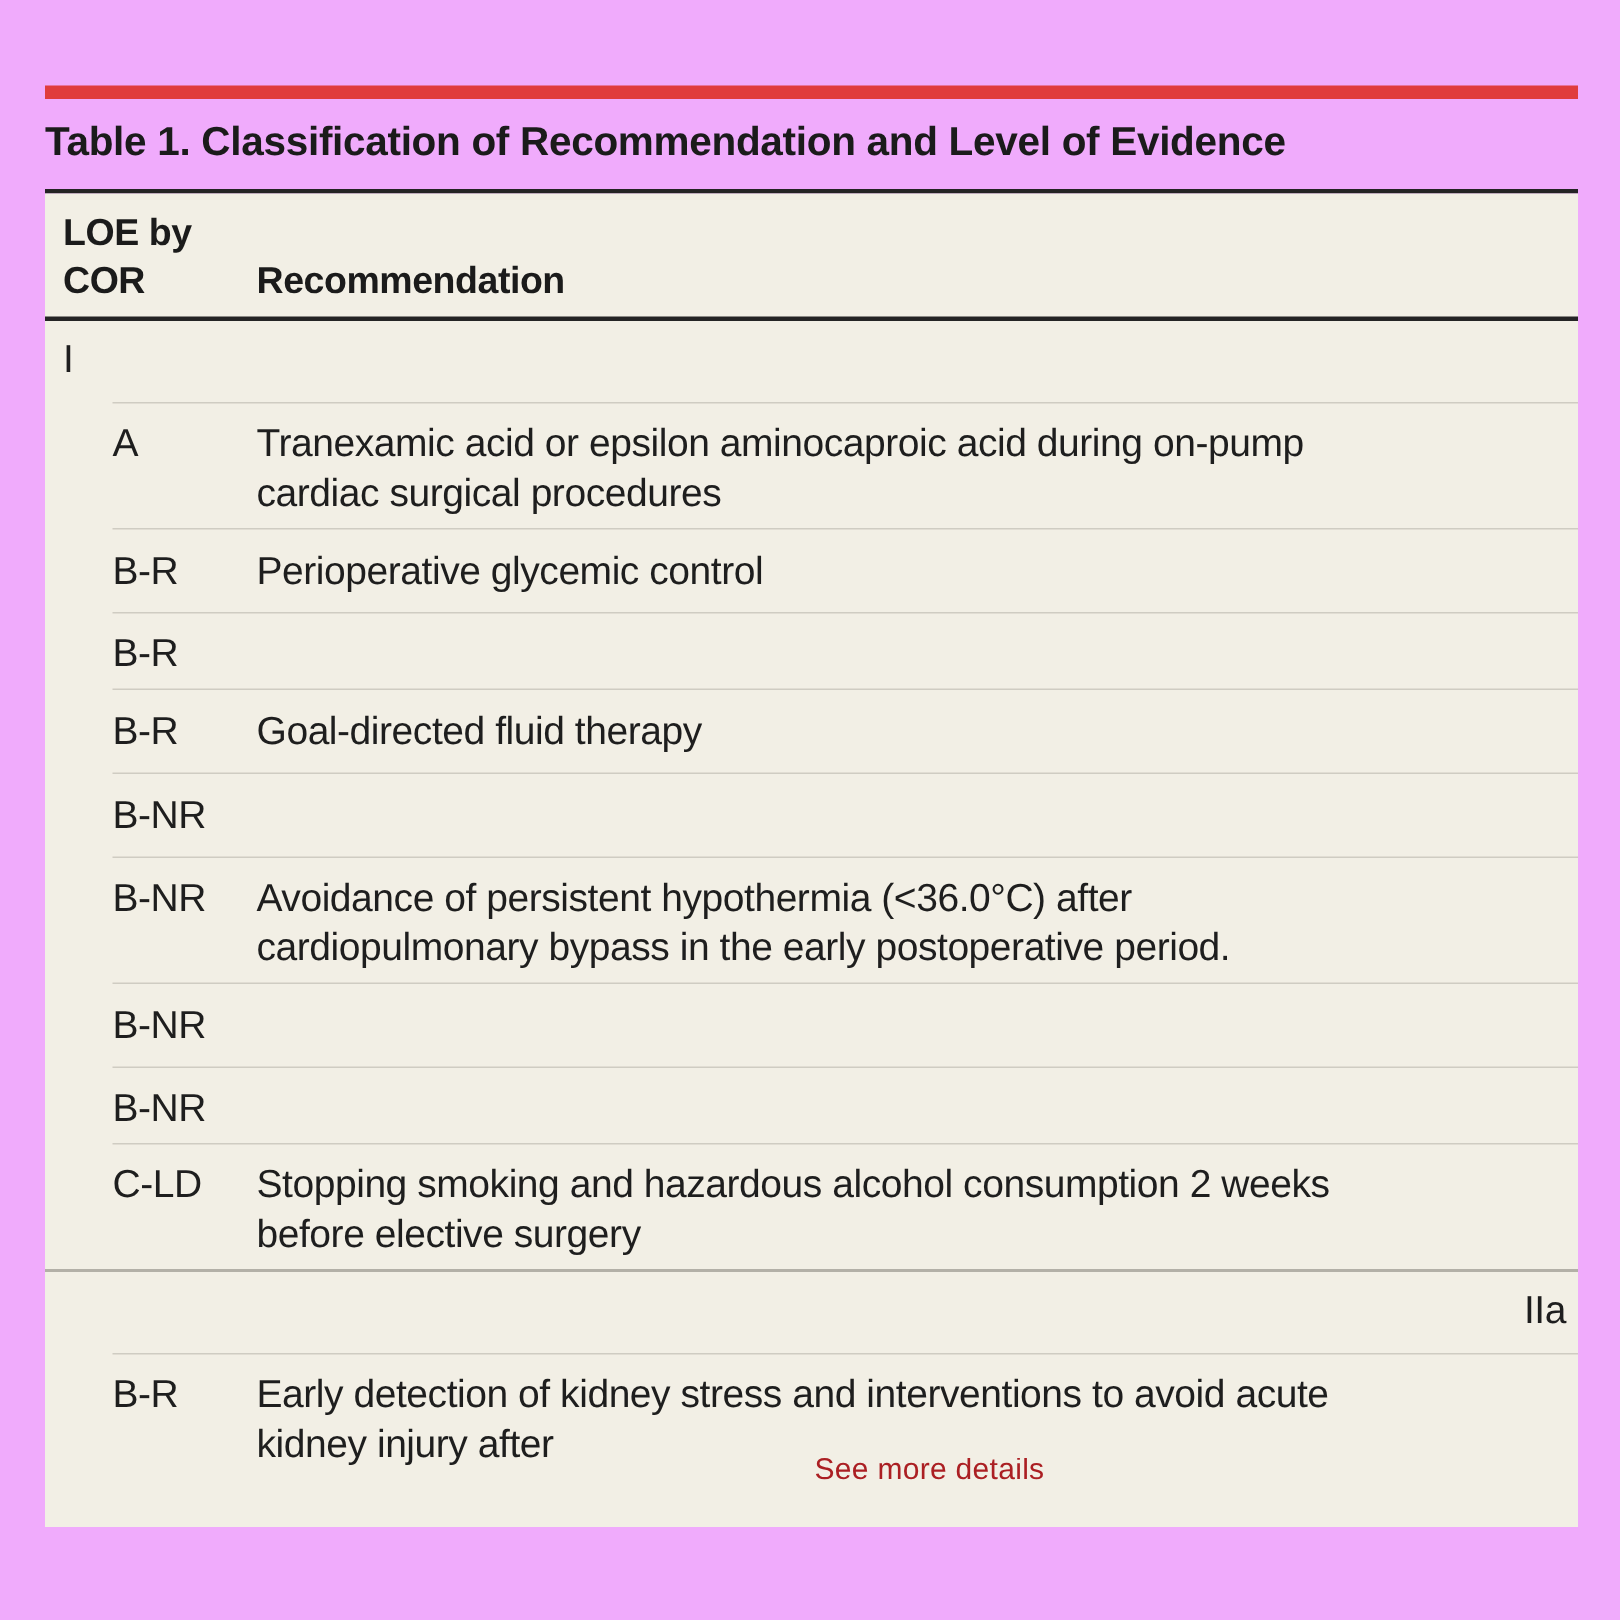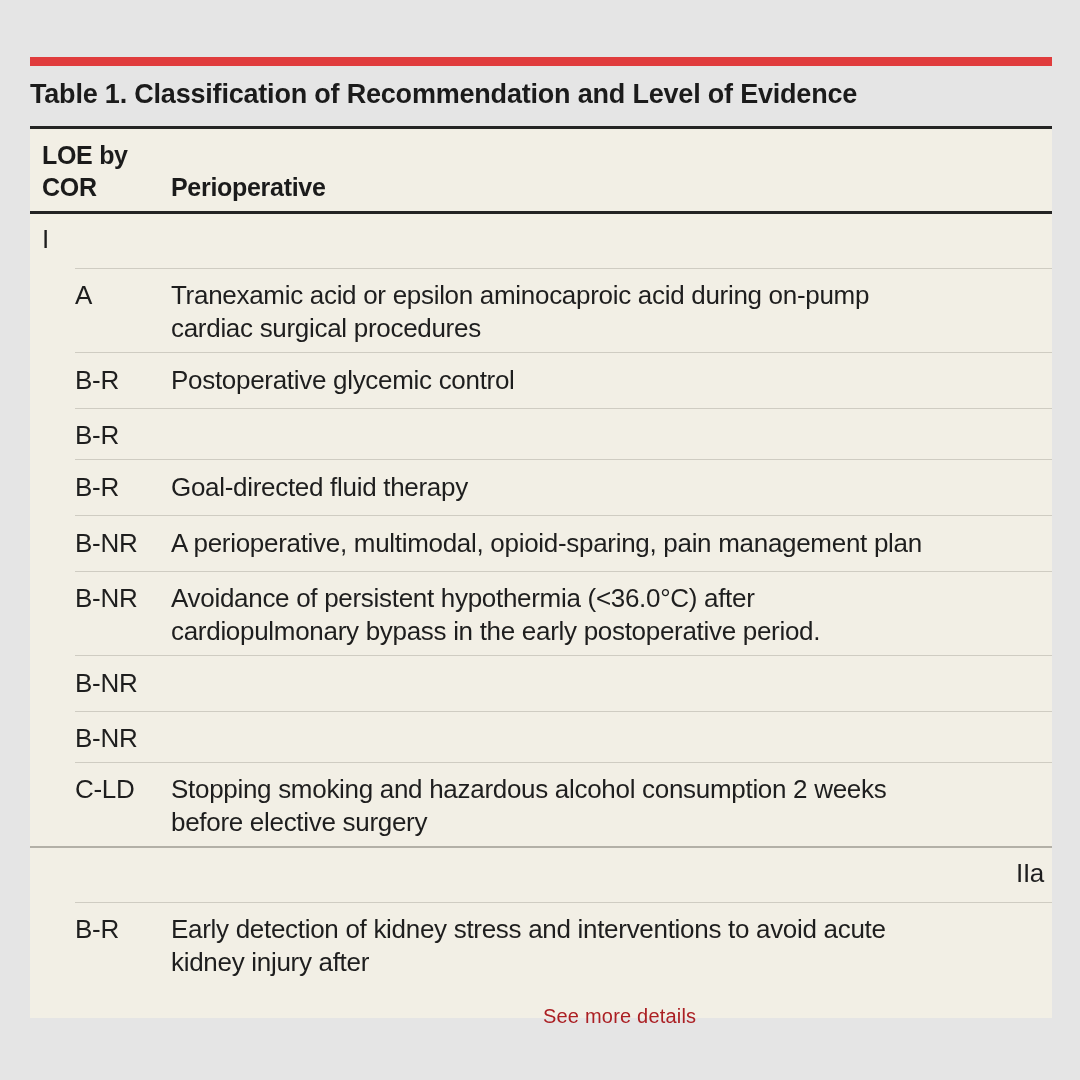--- a/index.html
+++ b/index.html
@@ -1,17 +1,17 @@
 <!DOCTYPE html>
 <html><head>
 <meta charset="utf-8">
 <style>
   html,body{margin:0;padding:0;background:#ffffff;}
   .canvas{
-    position:relative;width:1080px;height:1080px;background:#e5e5e5;overflow:hidden;
+    position:relative;width:1080px;height:1080px;background:#f0abfc;overflow:hidden;
     font-family:"Liberation Sans", sans-serif;color:#1e1e1e;
   }
   .accent-bar{position:absolute;left:30px;top:57px;width:1022px;height:9px;}
   .table-title{
     position:absolute;left:30px;top:78px;width:1022px;
     font-size:27px;font-weight:700;letter-spacing:-0.2px;color:#1b1b1b;line-height:32px;
   }
   .rule-top{position:absolute;left:30px;top:126px;width:1022px;height:3px;background:#242424;}
   .table-body{
     position:absolute;left:30px;top:129px;width:1022px;height:889px;
@@ -33,21 +33,21 @@
   .rec-row{
     margin-left:45px;border-top:1px solid #cfccc2;
     display:flex;align-items:flex-start;
     padding:11px 6px 11px 0;
     font-size:26px;line-height:33px;letter-spacing:-0.3px;
   }
   .rec-row.two{padding-top:10px;padding-bottom:7px;}
   .rec-row .loe{width:96px;flex:0 0 96px;}
   .rec-row .rec{flex:1;white-space:pre-line;}
   .see-more-clip{
-    position:absolute;left:543px;top:1008px;height:24px;overflow:hidden;
+    position:absolute;left:543px;top:972px;height:24px;overflow:hidden;
   }
   .see-more{
     display:block;margin-top:-5px;font-size:20px;line-height:26px;
     text-decoration:none;cursor:pointer;letter-spacing:0.2px;
   }
 </style>
 </head>
 <body>
 
 <div class="canvas">
@@ -55,44 +55,43 @@
   <div class="accent-bar" style="background: rgb(224, 60, 61);"></div>
 
   <div class="table-title">Table 1. Classification of Recommendation and Level of Evidence</div>
 
   <div class="rule-top"></div>
 
   <div class="table-body" style="background: rgb(242, 239, 229);">
     <div class="thead">
       <div class="col-loe">LOE by
 COR</div>
-      <div class="col-rec">Perioperative</div>
+      <div class="col-rec">Recommendation</div>
     </div>
     <div class="rule-mid"></div>
     <div>
         <div class="section-row"><span>I</span></div>
         <div class="rec-row two">
           <span class="loe">A</span>
           <div class="rec">Tranexamic acid or epsilon aminocaproic acid during on-pump
 cardiac surgical procedures</div>
         </div>
         <div class="rec-row">
           <span class="loe">B-R</span>
-          <div class="rec">Postoperative glycemic control</div>
+          <div class="rec">Perioperative glycemic control</div>
         </div>
         <div class="rec-row two">
           <span class="loe">B-R</span>
         </div>
         <div class="rec-row">
           <span class="loe">B-R</span>
           <div class="rec">Goal-directed fluid therapy</div>
         </div>
         <div class="rec-row">
           <span class="loe">B-NR</span>
-          <div class="rec">A perioperative, multimodal, opioid-sparing, pain management plan</div>
         </div>
         <div class="rec-row two">
           <span class="loe">B-NR</span>
           <div class="rec">Avoidance of persistent hypothermia (&lt;36.0°C) after
 cardiopulmonary bypass in the early postoperative period.</div>
         </div>
         <div class="rec-row">
           <span class="loe">B-NR</span>
         </div>
         <div class="rec-row two">

